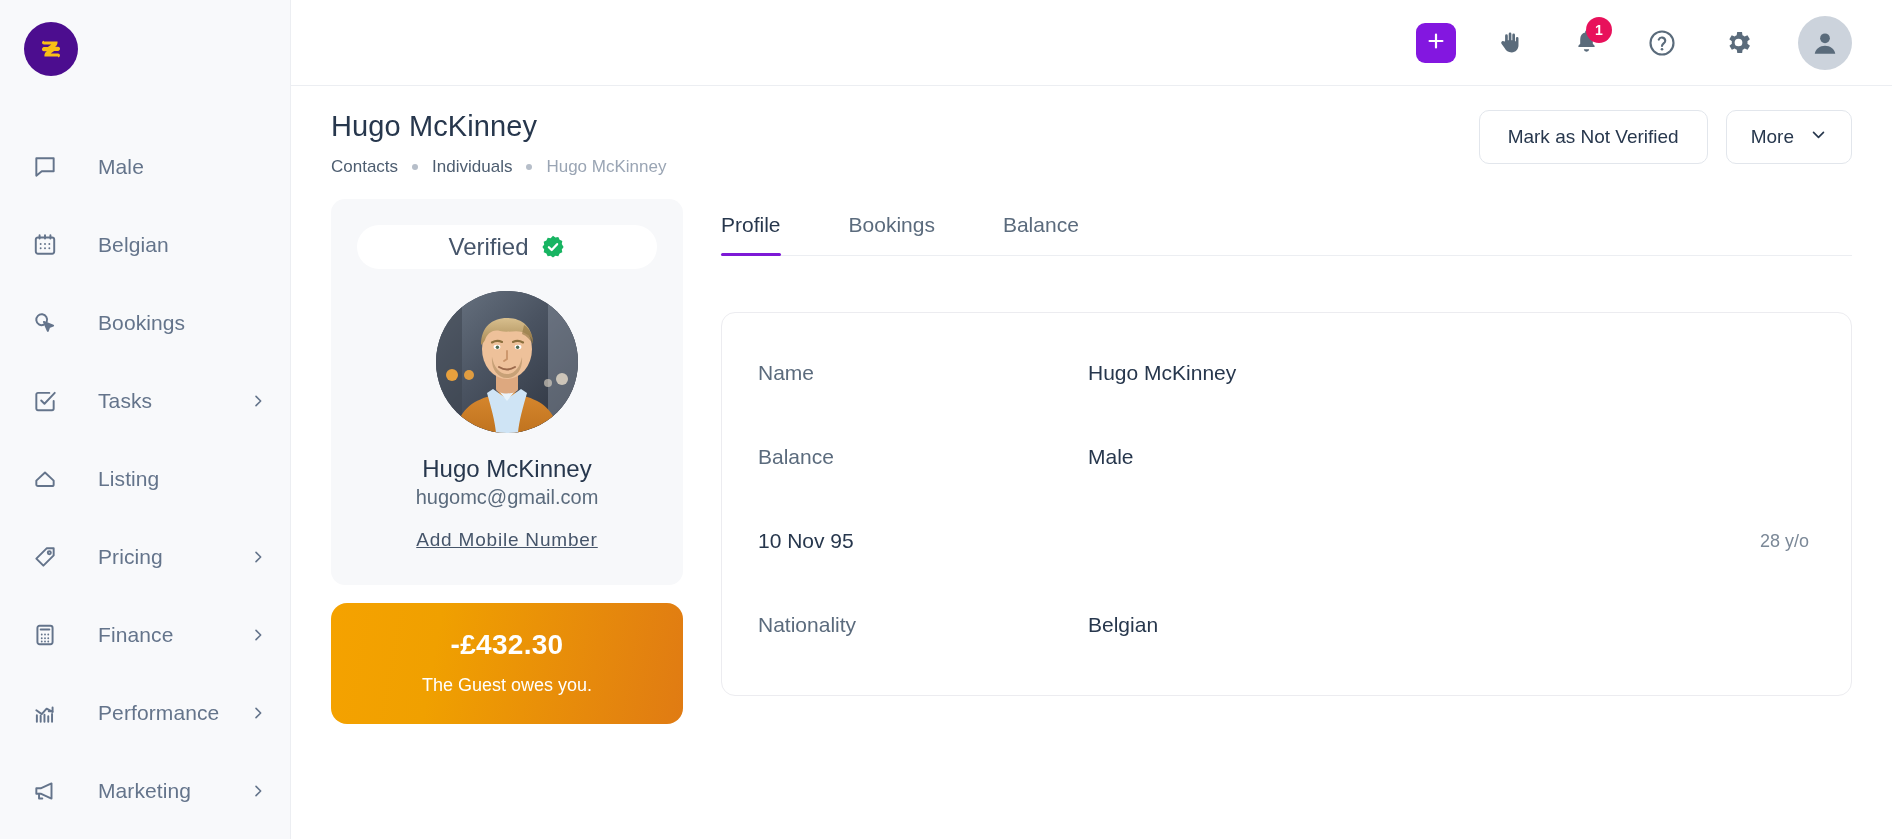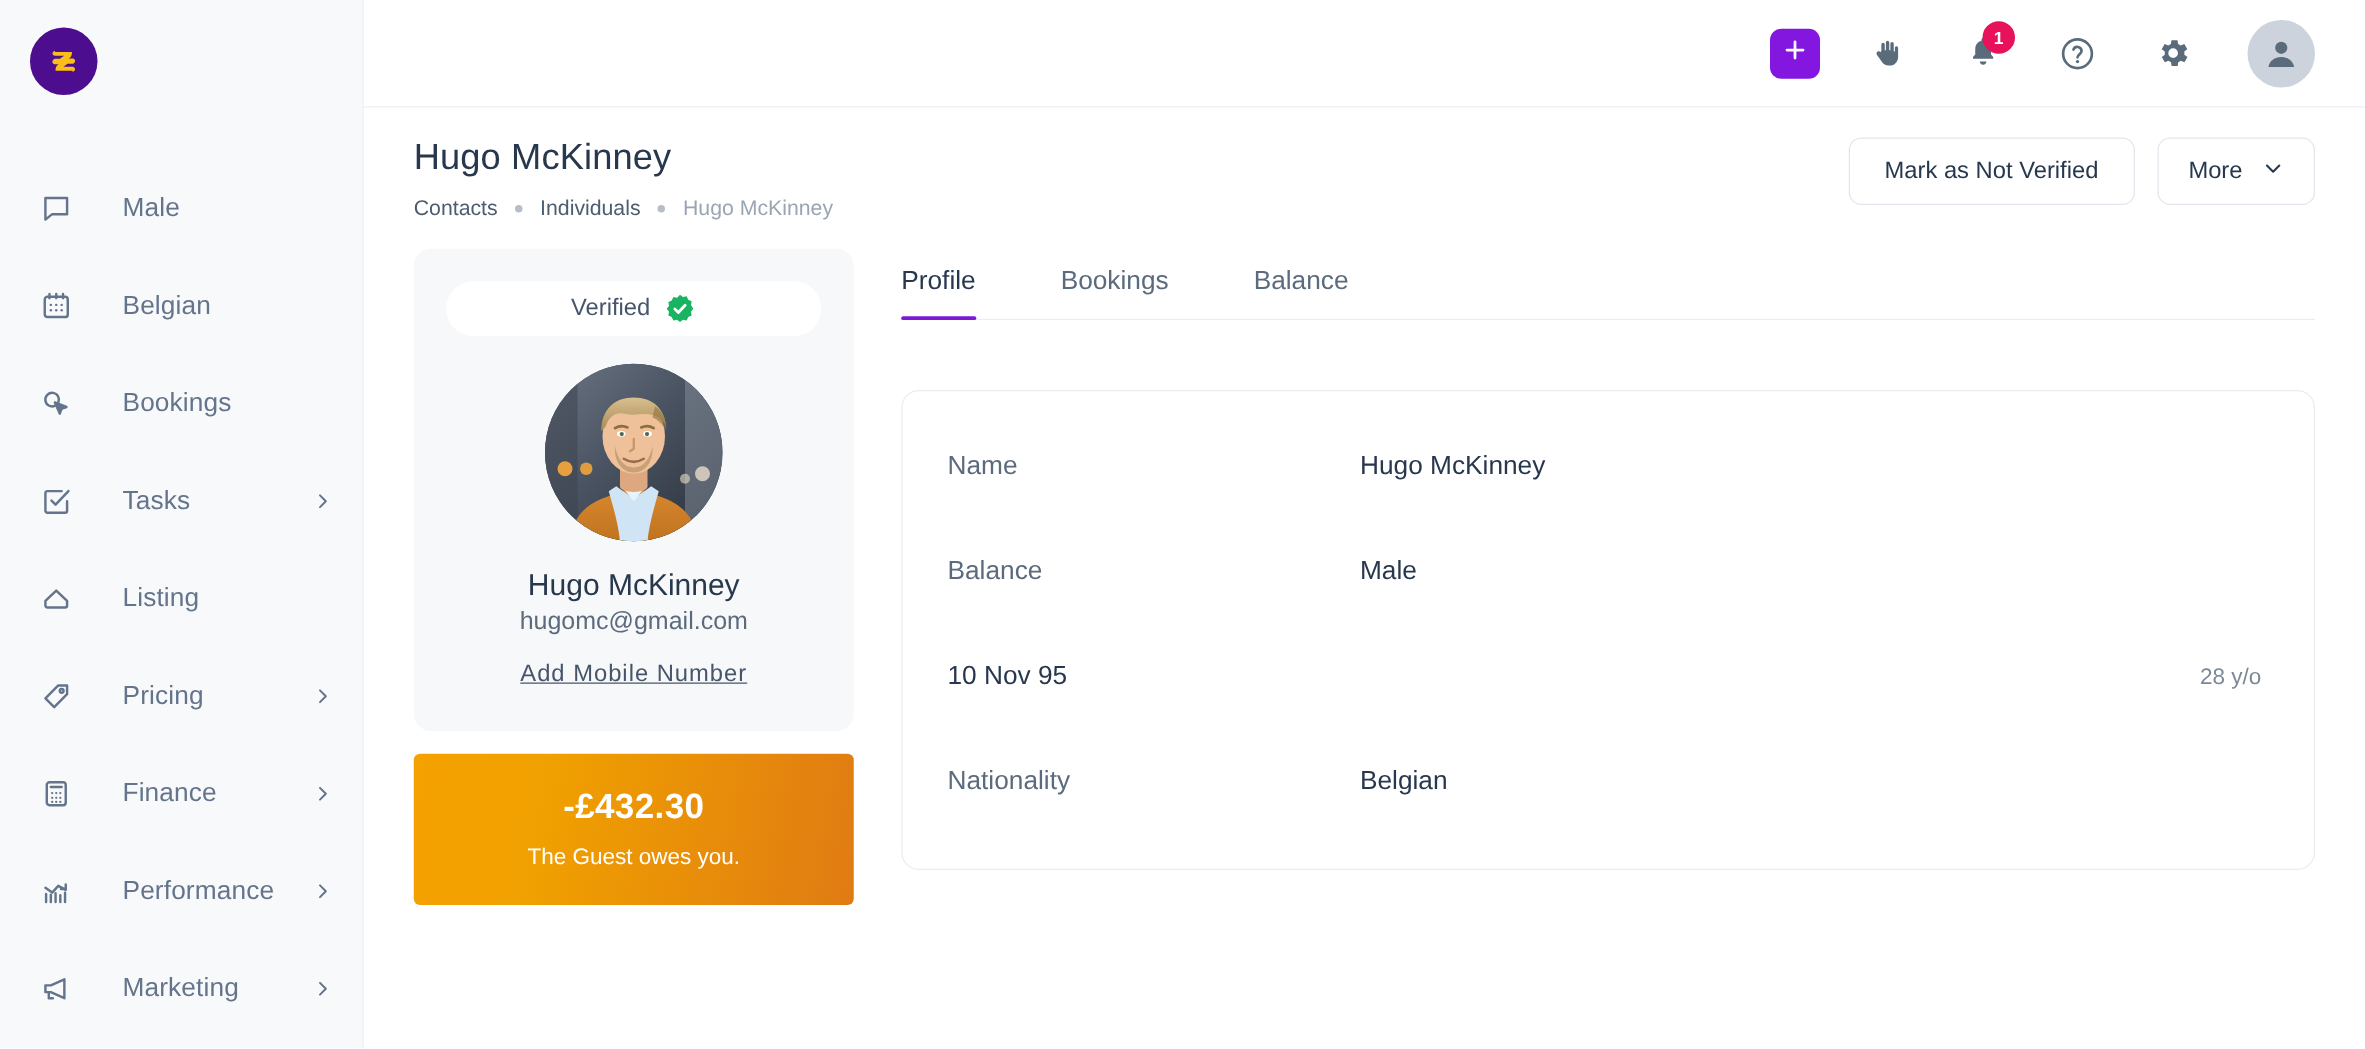--- a/index.html
+++ b/index.html
@@ -129,21 +129,21 @@
     background: #f7f8fa;
     border-radius: 14px;
     padding: 26px 26px 34px 26px;
     text-align: center;
   }
   .verified-pill {
     background: #fff; border-radius: 22px;
     height: 44px;
     display: flex; align-items: center; justify-content: center;
     gap: 11px;
-    font-size: 19px; color: #46556a;
+    font-size: 24px; color: #46556a;
   }
   .verified-badge { width: 26px; height: 26px; display: block; }
   .photo {
     width: 142px; height: 142px; border-radius: 50%;
     margin: 22px auto 0 auto;
     overflow: hidden;
     position: relative;
     background: #3a4150;
   }
   .photo svg { display: block; width: 142px; height: 142px; }
@@ -158,21 +158,21 @@
   .profile-link {
     margin-top: 20px;
     font-size: 19px; color: #46556a;
     text-decoration: underline;
     letter-spacing: .8px;
     cursor: pointer; display: inline-block;
   }
 
   .balance-card {
     margin-top: 18px;
-    border-radius: 5px;
+    border-radius: 16px;
     background: linear-gradient(100deg, #f5a200 0%, #f0a000 30%, #e07b13 100%);
     color: #fff; text-align: center;
     padding: 26px 18px 28px 18px;
   }
   .balance-amount { font-size: 28px; font-weight: bold; letter-spacing: .3px; }
   .balance-note { margin-top: 14px; font-size: 18px; }
 
   .right-col { flex: 1 1 auto; min-width: 0; }
   .tabs {
     display: flex; gap: 0;

